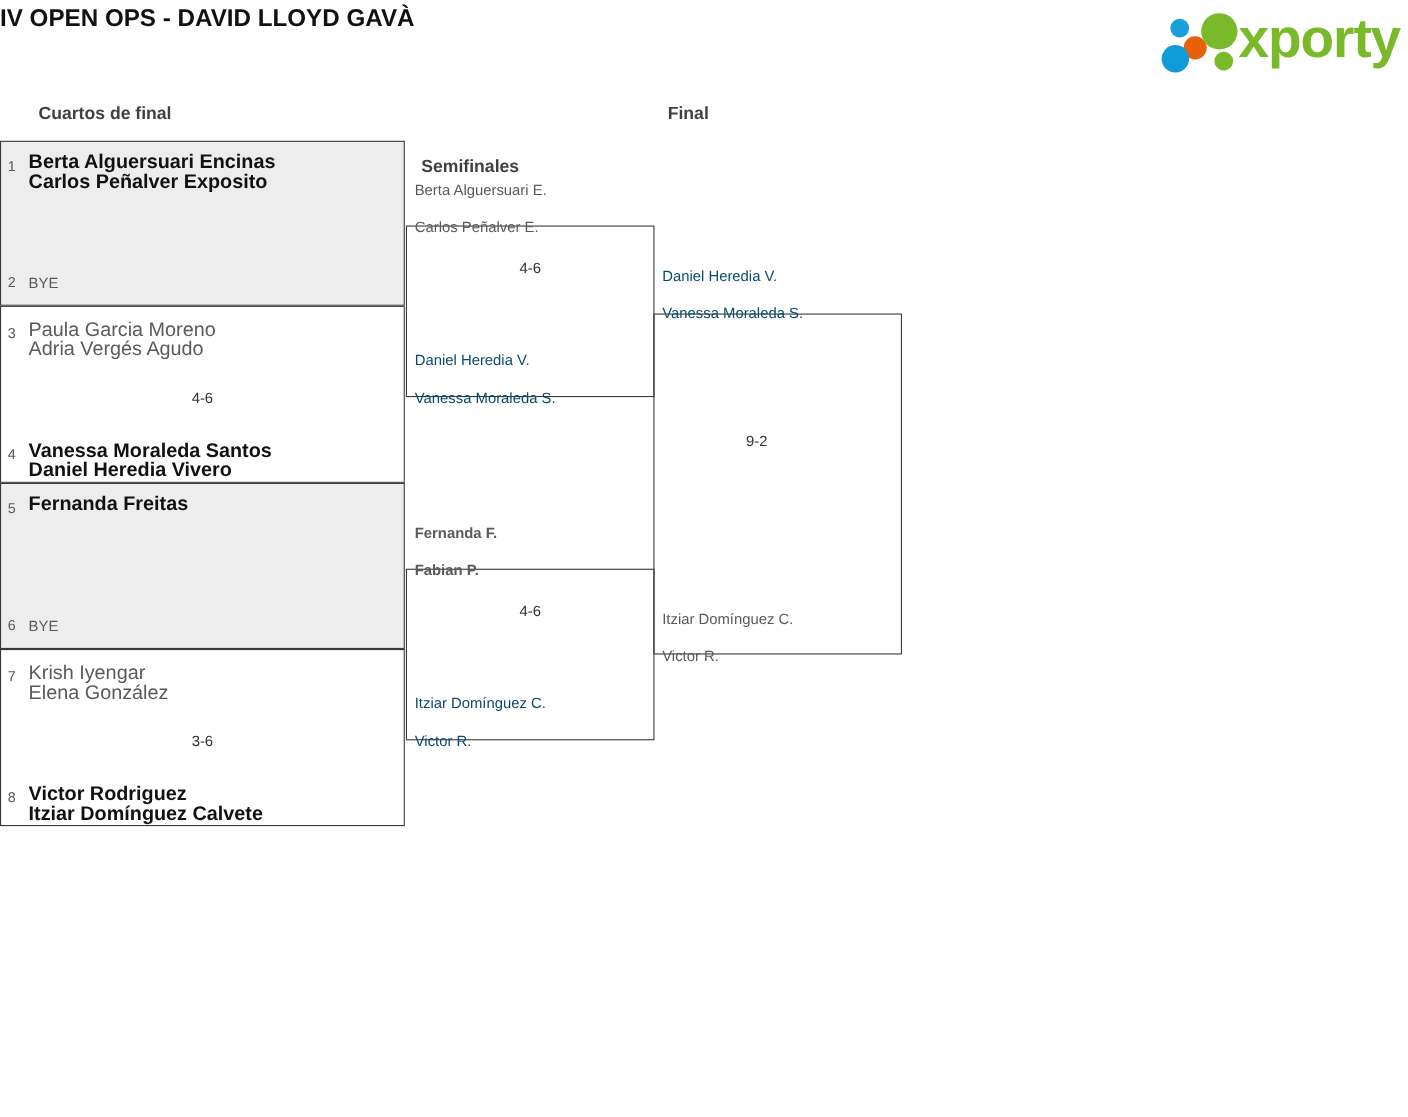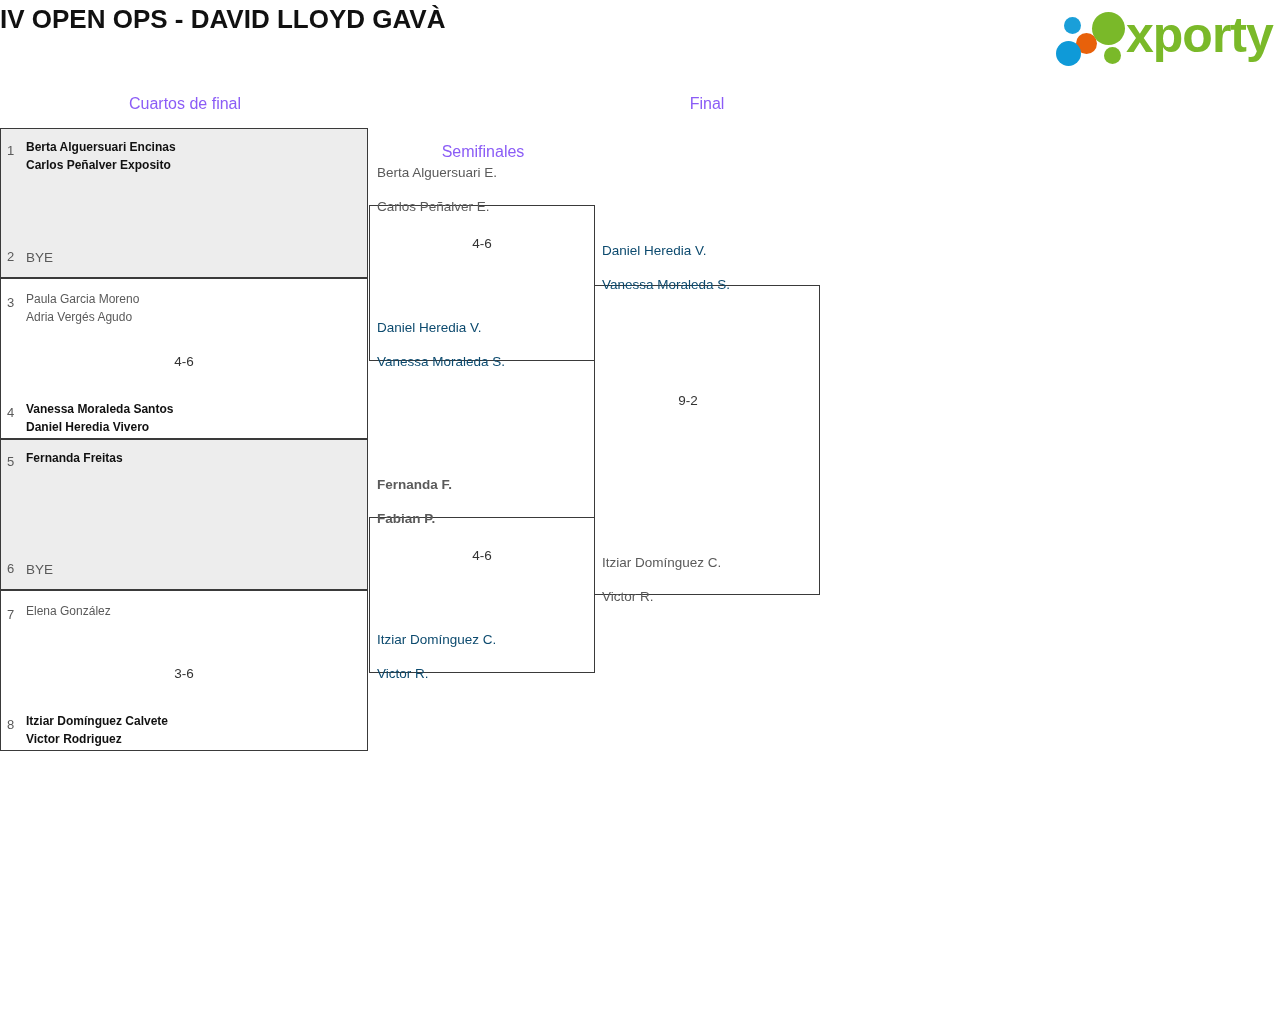--- a/index.html
+++ b/index.html
@@ -6,21 +6,21 @@
   body{
     width:1280px;height:1015px;background:#ffffff;
     font-family:"Liberation Sans","DejaVu Sans",sans-serif;
     position:relative;overflow:hidden;
     -webkit-font-smoothing:antialiased;
   }
 
   
   #title{
     position:absolute;left:0px;top:2px;width:900px;
-    font-size:26px;font-weight:700;color:#111;line-height:1.32;
+    font-size:22px;font-weight:700;color:#111;line-height:1.32;
   }
   #title div{white-space:nowrap;}
 
   #logo{
     position:absolute;right:8px;top:6px;
     width:230px;height:60px;
   }
   #logo .dots{position:absolute;left:12px;top:4px;width:78px;height:56px;}
   #logo .dot{position:absolute;border-radius:50%;}
   #logo .d-blue-sm{width:17px;height:17px;background:#1a9fd9;left:10px;top:7px;}
@@ -30,21 +30,21 @@
   #logo .d-green-sm{width:17px;height:17px;background:#7ab929;left:50px;top:37px;}
   #logo .word{
     position:absolute;left:84px;top:0px;
     font-size:50px;font-weight:700;color:#7ab929;
     letter-spacing:-1px;line-height:58px;
   }
 
   
   .round-head{
     position:absolute;top:95px;
-    font-size:16px;color:#8b5cf6;text-align:center;
+    font-size:16px;color:#404040;font-weight:bold;
   }
   #rh-qf{left:35px;width:300px;}
   #rh-sf{left:383px;width:200px;margin-top:48px;}
   #rh-f {left:607px;width:200px;}
 
   
   #bracket{position:absolute;left:0;top:0;width:1280px;height:1015px;}
 
   
   .qf-box{
@@ -54,21 +54,21 @@
     background:#ffffff;
   }
   .qf-box.shaded{background:#ededed;}
 
   .seed{
     position:absolute;left:6px;
     font-size:13px;color:#5a5a5a;
   }
   .pair{
     position:absolute;left:25px;right:6px;
-    font-size:12px;line-height:18px;color:#5a5a5a;
+    font-size:18px;line-height:18px;color:#5a5a5a;
   }
   .pair.win{color:#111;font-weight:700;}
   .pair .nm{display:block;white-space:nowrap;}
 
   .bye{
     position:absolute;left:25px;
     font-size:13.5px;color:#5a5a5a;line-height:18px;
   }
 
   .qf-score{
@@ -150,26 +150,27 @@
     <span class="pair win" style="top:9px;">
       <span class="nm">Fernanda Freitas</span>
     </span>
     <span class="seed" style="top:121px;">6</span>
     <span class="bye" style="top:121px;">BYE</span>
   </div>
 
   <div class="qf-box" style="top:590px;height:161px;">
     <span class="seed" style="top:16px;">7</span>
     <span class="pair" style="top:11px;">
+      <span class="nm">Krish Iyengar</span>
       <span class="nm">Elena González</span>
     </span>
     <span class="seed" style="top:126px;">8</span>
     <span class="pair win" style="top:121px;">
+      <span class="nm">Victor Rodriguez</span>
       <span class="nm">Itziar Domínguez Calvete</span>
-      <span class="nm">Victor Rodriguez</span>
     </span>
   </div>
   <div class="qf-score" style="top:666px;">3-6</div>
 
   <div class="sf-box" style="left:369px;top:205px;width:226px;height:156px;"></div>
   <div class="rnd-name" style="left:377px;top:148px;">
     <span class="nm">Berta Alguersuari E.</span>
     <span class="nm">Carlos Peñalver E.</span>
   </div>
   <div class="rnd-score" style="left:369px;top:236px;width:226px;">4-6</div>

